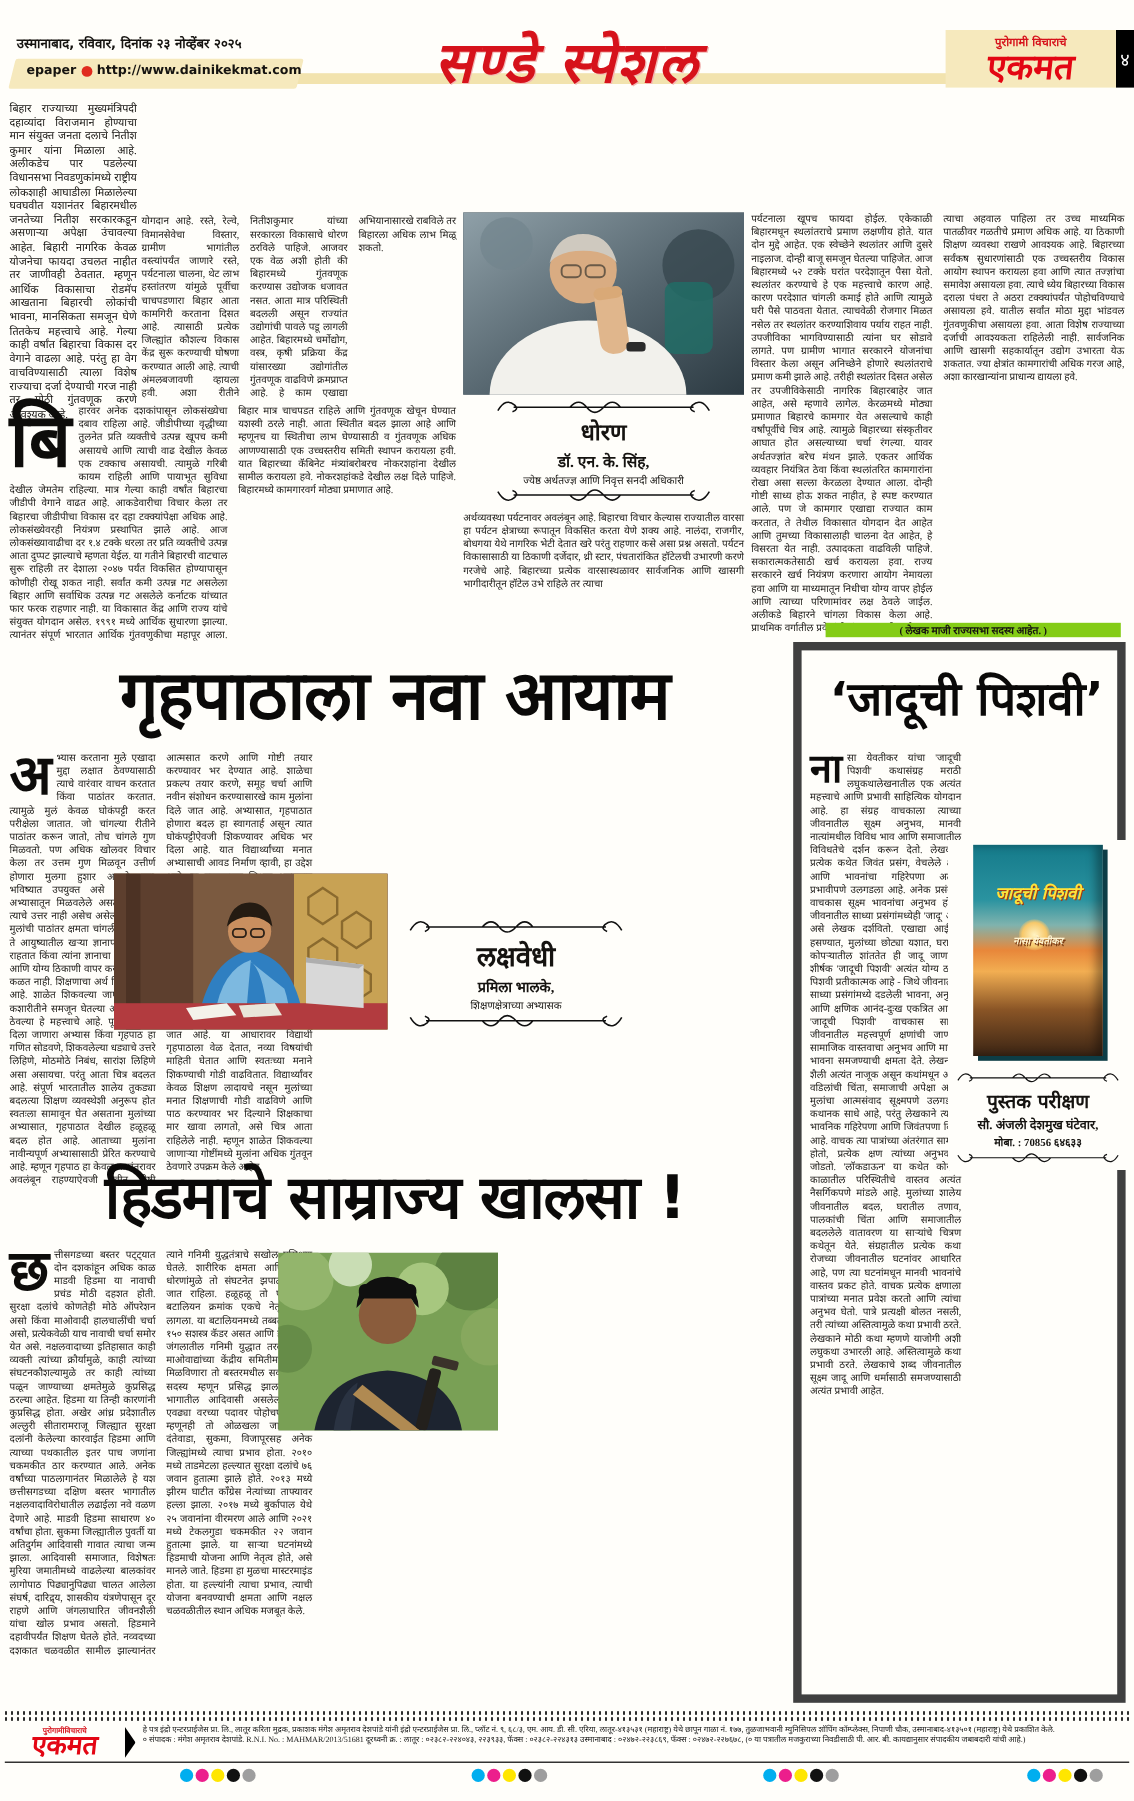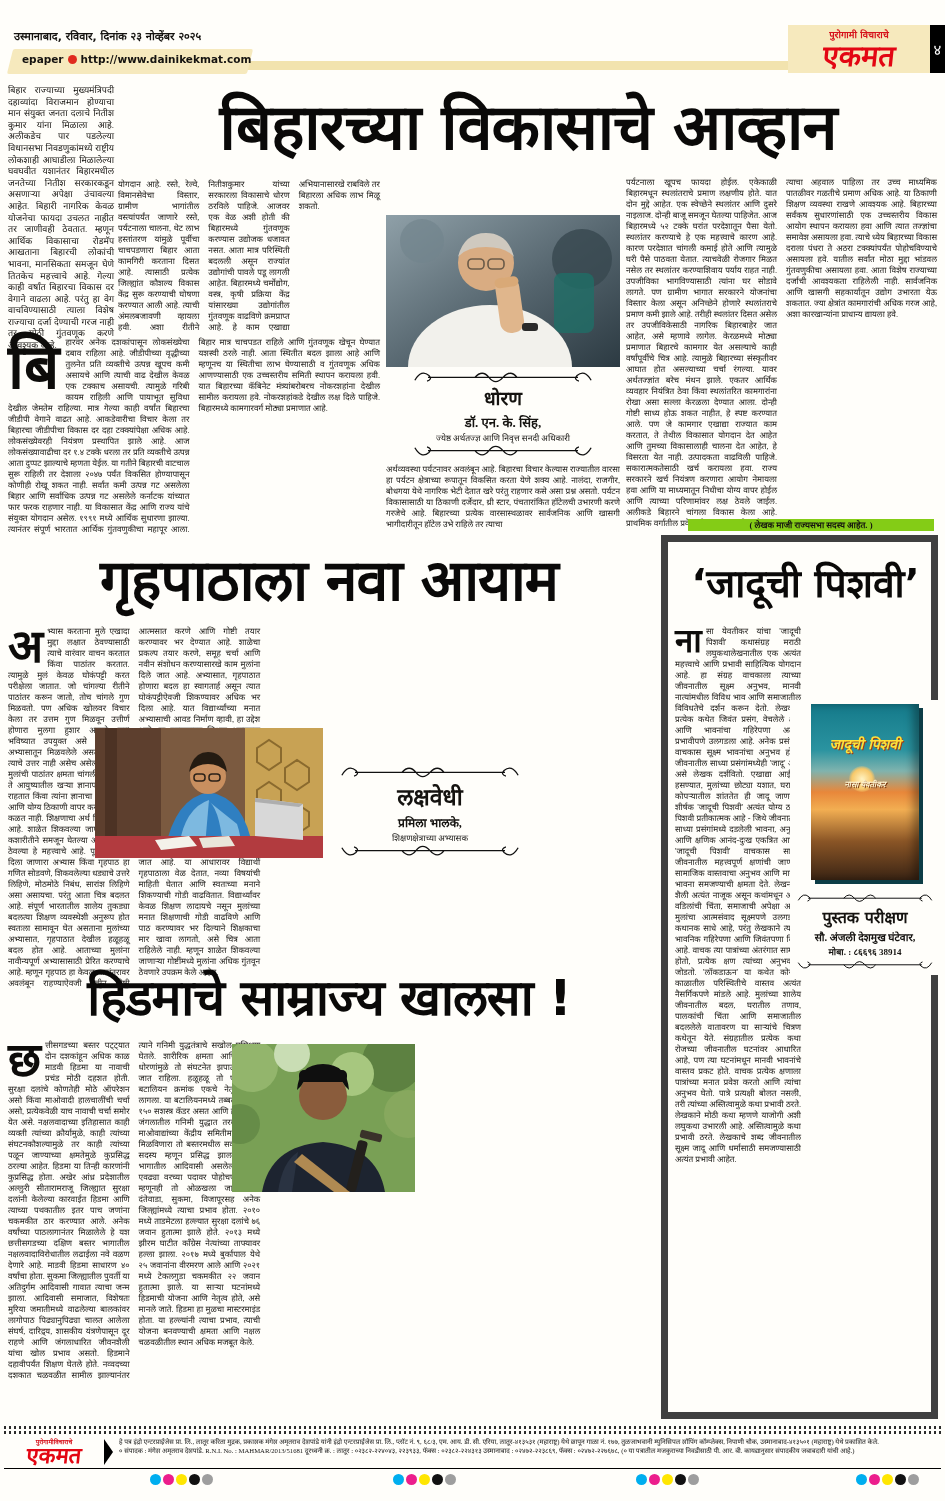--- a/index.html
+++ b/index.html
@@ -49,21 +49,21 @@
   .by-phone{ font-size:9px; font-weight:bold; margin-top:1px; }
   
   #lead { position:absolute; left:0; top:85px; width:945px; height:452px; }
   .intro-col { position:absolute; left:8px; top:0; width:106px; height:252px;
                font-size:9px; line-height:11.6px; text-align:justify; }
   .lead-hl { position:absolute; left:118px; top:-4px; width:820px; height:94px;
              font-size:63px; line-height:94px; }
   .lead-a { position:absolute; left:118px; top:94px; width:262px; height:156px; }
   .bi-sec { position:absolute; left:8px; top:252px; width:372px; height:200px; }
   .bi-sec .dcap { font-size:62px; line-height:52px; padding:4px 6px 0 0; }
-  .photo-blk { position:absolute; left:386px; top:92px; width:234px; height:360px;margin-top:38px; }
+  .photo-blk { position:absolute; left:386px; top:92px; width:234px; height:360px; }
   .photo-frame { width:234px; height:152px; background:#46555e; }
   .photo-frame svg { display:block; }
   .lead-b { position:absolute; left:626px; top:92px; width:311px; height:360px; }
   .signoff { position:absolute; left:688px; top:434px; width:246px; background:#84cc16;
              font-size:8.6px; font-weight:bold; text-align:center; }
   .photo-txt { margin-top:3px; height:100px; }
   
   #hw { position:absolute; left:0; top:530px; width:658px; height:472px;padding-left:16px; }
   .hw-hl { position:absolute; left:0; top:10px; width:658px; font-size:57px; line-height:80px; }
   .hw-cols { position:absolute; left:8px; top:96px; width:644px; height:372px; }
@@ -121,30 +121,30 @@
 
   <div id="hdr">
     <div class="dateline">उस्मानाबाद, रविवार, दिनांक २३ नोव्हेंबर २०२५</div>
     <div class="beige-strip"></div>
     <div class="epaper-ribbon"></div>
     <div class="epaper-in">
       <span>epaper</span>
       <span class="epaper-dot"></span>
       <span>http://www.dainikekmat.com</span>
     </div>
+    <div class="masthead">सण्डे स्पेशल</div>
     <div class="brandbox">
       <div class="brand-tag">पुरोगामी विचाराचे</div>
       <div class="brand-name">एकमत</div>
     </div>
     <div class="pagebox">४</div>
   </div>
 
   <div id="lead">
     <div class="intro-col">बिहार राज्याच्या मुख्यमंत्रिपदी दहाव्यांदा विराजमान होण्याचा मान संयुक्त जनता दलाचे नितीश कुमार यांना मिळाला आहे. अलीकडेच पार पडलेल्या विधानसभा निवडणुकांमध्ये राष्ट्रीय लोकशाही आघाडीला मिळालेल्या घवघवीत यशानंतर बिहारमधील जनतेच्या नितीश सरकारकडून असणाऱ्या अपेक्षा उंचावल्या आहेत. बिहारी नागरिक केवळ योजनेचा फायदा उचलत नाहीत तर जाणीवही ठेवतात. म्हणून आर्थिक विकासाचा रोडमॅप आखताना बिहारची लोकांची भावना, मानसिकता समजून घेणे तितकेच महत्त्वाचे आहे. गेल्या काही वर्षांत बिहारचा विकास दर वेगाने वाढला आहे. परंतु हा वेग वाचविण्यासाठी त्याला विशेष राज्याचा दर्जा देण्याची गरज नाही तर मोठी गुंतवणूक करणे आवश्यक आहे.</div>
-    <div class="lead-hl hl">बिहारच्या विकासाचे आव्हान</div>
 
     <div class="lead-a bodytxt cols c3">
       <span>योगदान आहे. रस्ते, रेल्वे, विमानसेवेचा विस्तार, ग्रामीण भागांतील वस्त्यांपर्यंत जाणारे रस्ते, पर्यटनाला चालना, थेट लाभ हस्तांतरण यांमुळे पूर्वीचा चाचपडणारा बिहार आता कामगिरी करताना दिसत आहे. त्यासाठी प्रत्येक जिल्ह्यांत कौशल्य विकास केंद्र सुरू करण्याची घोषणा करण्यात आली आहे. त्याची अंमलबजावणी व्हायला हवी. अशा रीतीने नितीशकुमार यांच्या सरकारला विकासाचे धोरण ठरविले पाहिजे. आजवर एक वेळ अशी होती की बिहारमध्ये गुंतवणूक करण्यास उद्योजक धजावत नसत. आता मात्र परिस्थिती बदलली असून राज्यांत उद्योगांची पावले पडू लागली आहेत. बिहारमध्ये चर्मोद्योग, वस्त्र, कृषी प्रक्रिया केंद्र यांसारख्या उद्योगांतील गुंतवणूक वाढविणे क्रमप्राप्त आहे. हे काम एखाद्या अभियानासारखे राबविले तर बिहारला अधिक लाभ मिळू शकतो.</span>
     </div>
 
     <div class="bi-sec bodytxt cols c2">
       <span class="dcap">बि</span>
       <span>हारवर अनेक दशकांपासून लोकसंख्येचा दबाव राहिला आहे. जीडीपीच्या वृद्धीच्या तुलनेत प्रति व्यक्तीचे उत्पन्न खूपच कमी असायचे आणि त्याची वाढ देखील केवळ एक टक्काच असायची. त्यामुळे गरिबी कायम राहिली आणि पायाभूत सुविधा देखील जेमतेम राहिल्या. मात्र गेल्या काही वर्षांत बिहारचा जीडीपी वेगाने वाढत आहे. आकडेवारीचा विचार केला तर बिहारचा जीडीपीचा विकास दर दहा टक्क्यांपेक्षा अधिक आहे. लोकसंख्येवरही नियंत्रण प्रस्थापित झाले आहे. आज लोकसंख्यावाढीचा दर १.४ टक्के धरला तर प्रति व्यक्तीचे उत्पन्न आता दुप्पट झाल्याचे म्हणता येईल. या गतीने बिहारची वाटचाल सुरू राहिली तर देशाला २०४७ पर्यंत विकसित होण्यापासून कोणीही रोखू शकत नाही. सर्वांत कमी उत्पन्न गट असलेला बिहार आणि सर्वाधिक उत्पन्न गट असलेले कर्नाटक यांच्यात फार फरक राहणार नाही. या विकासात केंद्र आणि राज्य यांचे संयुक्त योगदान असेल. १९९१ मध्ये आर्थिक सुधारणा झाल्या. त्यानंतर संपूर्ण भारतात आर्थिक गुंतवणुकीचा महापूर आला. बिहार मात्र चाचपडत राहिले आणि गुंतवणूक खेचून घेण्यात यशस्वी ठरले नाही. आता स्थितीत बदल झाला आहे आणि म्हणूनच या स्थितीचा लाभ घेण्यासाठी व गुंतवणूक अधिक आणण्यासाठी एक उच्चस्तरीय समिती स्थापन करायला हवी. यात बिहारच्या कॅबिनेट मंत्र्यांबरोबरच नोकरशहांना देखील सामील करायला हवे. नोकरशहांकडे देखील लक्ष दिले पाहिजे. बिहारमध्ये कामगारवर्ग मोठ्या प्रमाणात आहे.</span>
     </div>
 
@@ -250,21 +250,21 @@
         <div class="cover-sun"></div>
         <div class="cover-title">जादूची पिशवी</div>
         <div class="cover-auth">नासा येवतीकर</div>
       </div>
       <div class="byline" style="margin-top:8px">
         <svg class="fl" viewBox="0 0 200 16">
             <path d="M6 12 q7 -12 15 -5 q4 4 -2 6 M194 12 q-7 -12 -15 -5 q-4 4 2 6 M20 9 h160 M70 9 q8 -9 15 0 q7 9 15 0 q8 -9 15 0" stroke="#111" stroke-width="1.4" fill="none"></path>
           </svg>
         <div class="by-sec" style="font-size:16px">पुस्तक परीक्षण</div>
         <div class="by-auth" style="font-size:10.5px">सौ. अंजली देशमुख घंटेवार,</div>
-        <div class="by-phone">मोबा. : ८६६९६ 38914</div>
+        <div class="by-phone">मोबा. : 70856 ६४६३३</div>
         <svg class="fl" viewBox="0 0 200 16" style="transform:scaleY(-1)">
             <path d="M6 12 q7 -12 15 -5 q4 4 -2 6 M194 12 q-7 -12 -15 -5 q-4 4 2 6 M20 9 h160 M70 9 q8 -9 15 0 q7 9 15 0 q8 -9 15 0" stroke="#111" stroke-width="1.4" fill="none"></path>
           </svg>
       </div>
     </div>
   </div>
 
   <div id="hd">
     <div class="hd-hl hl">हिडमाचे साम्राज्य खालसा !</div>
     <div class="hd-cols bodytxt cols c5">

